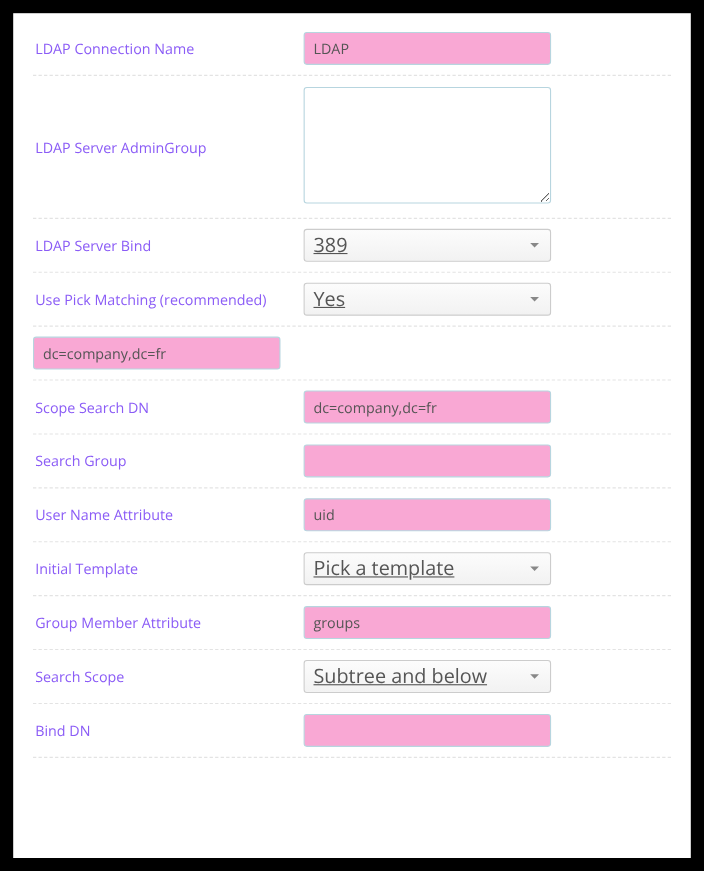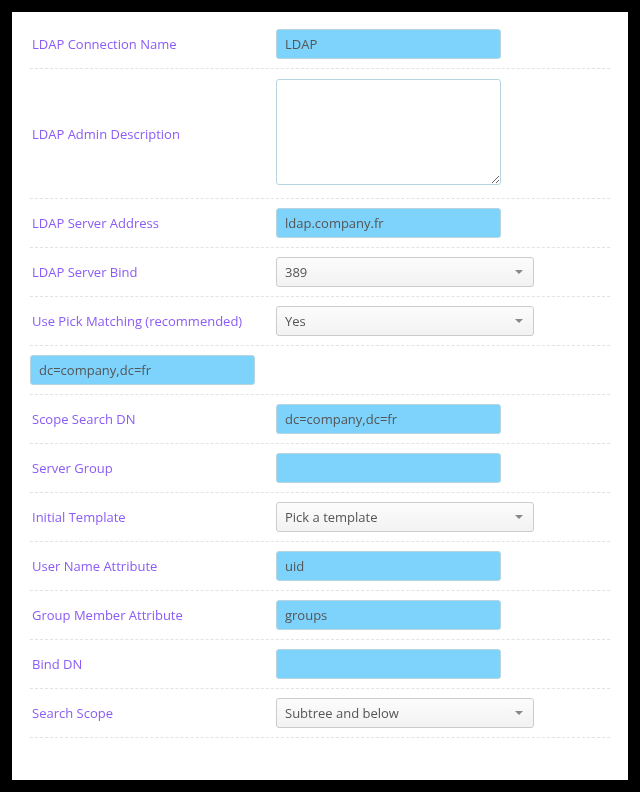--- a/index.html
+++ b/index.html
@@ -36,81 +36,78 @@
     font-size:13px;
   }
   .control{
     flex:0 0 auto;
   }
   input[type=text]{
     width:225px;
     height:30px;
     border:1px solid #b7d5df;
     border-radius:3px;
-    background:#7dd3fc;
+    background:#f9a8d4;
     padding:0 8px;
     font-family:inherit;
     font-size:13px;
     color:#555;
     outline:none;
   }
   textarea{
     width:225px;
     height:106px;
     border:1px solid #b7d5df;
     border-radius:3px;
     background:#fff;
     padding:6px 8px;
     font-family:inherit;
     font-size:13px;
     color:#555;
     outline:none;
     resize:both;
   }
   .select{
-    width:258px;
+    width:225px;
     height:30px;
     border:1px solid #ccc;
     border-radius:3px;
     background:linear-gradient(#fcfcfc,#f2f2f2);
     padding:0 8px;
     display:flex;
     align-items:center;
     justify-content:space-between;
     color:#555;
-    font-size:13px;
+    font-size:18px;
     cursor:pointer;
+    text-decoration:underline;
   }
   .select .caret{
     width:0;height:0;
     border-left:4px solid transparent;
     border-right:4px solid transparent;
     border-top:4px solid #888;
     margin-right:2px;
   }
 </style>
 </head>
 <body>
 
 <div class="frame">
 
   <div class="row">
     <div class="label">LDAP Connection Name</div>
     <div class="control"><input type="text" value="LDAP" style=""></div>
   </div>
 
   <div class="row tall">
-    <div class="label">LDAP Admin Description</div>
+    <div class="label">LDAP Server AdminGroup</div>
     <div class="control"><textarea style=""></textarea></div>
   </div>
 
-  <div class="row">
-    <div class="label">LDAP Server Address</div>
-    <div class="control"><input type="text" value="ldap.company.fr" style=""></div>
-  </div>
 
   <div class="row">
     <div class="label">LDAP Server Bind</div>
     <div class="control">
       <div class="select">
         <span>389</span>
         <span class="caret"></span>
       </div>
     </div>
   </div>
@@ -129,52 +126,52 @@
     <div class="control"><input type="text" value="dc=company,dc=fr" style=""></div>
   </div>
 
   <div class="row">
     <div class="label">Scope Search DN</div>
     <div class="control"><input type="text" value="dc=company,dc=fr" style=""></div>
   </div>
 
 
   <div class="row">
-    <div class="label">Server Group</div>
+    <div class="label">Search Group</div>
     <div class="control"><input type="text" value="" style=""></div>
+  </div>
+
+  <div class="row">
+    <div class="label">User Name Attribute</div>
+    <div class="control"><input type="text" value="uid" style=""></div>
   </div>
 
   <div class="row">
     <div class="label">Initial Template</div>
     <div class="control">
       <div class="select">
         <span>Pick a template</span>
         <span class="caret"></span>
       </div>
     </div>
   </div>
 
   <div class="row">
-    <div class="label">User Name Attribute</div>
-    <div class="control"><input type="text" value="uid" style=""></div>
-  </div>
-
-  <div class="row">
     <div class="label">Group Member Attribute</div>
     <div class="control"><input type="text" value="groups" style=""></div>
-  </div>
-
-  <div class="row">
-    <div class="label">Bind DN</div>
-    <div class="control"><input type="text" value="" style=""></div>
   </div>
 
   <div class="row">
     <div class="label">Search Scope</div>
     <div class="control">
       <div class="select">
         <span>Subtree and below</span>
         <span class="caret"></span>
       </div>
     </div>
   </div>
 
+  <div class="row">
+    <div class="label">Bind DN</div>
+    <div class="control"><input type="text" value="" style=""></div>
+  </div>
+
 </div>
 
 </body></html>

